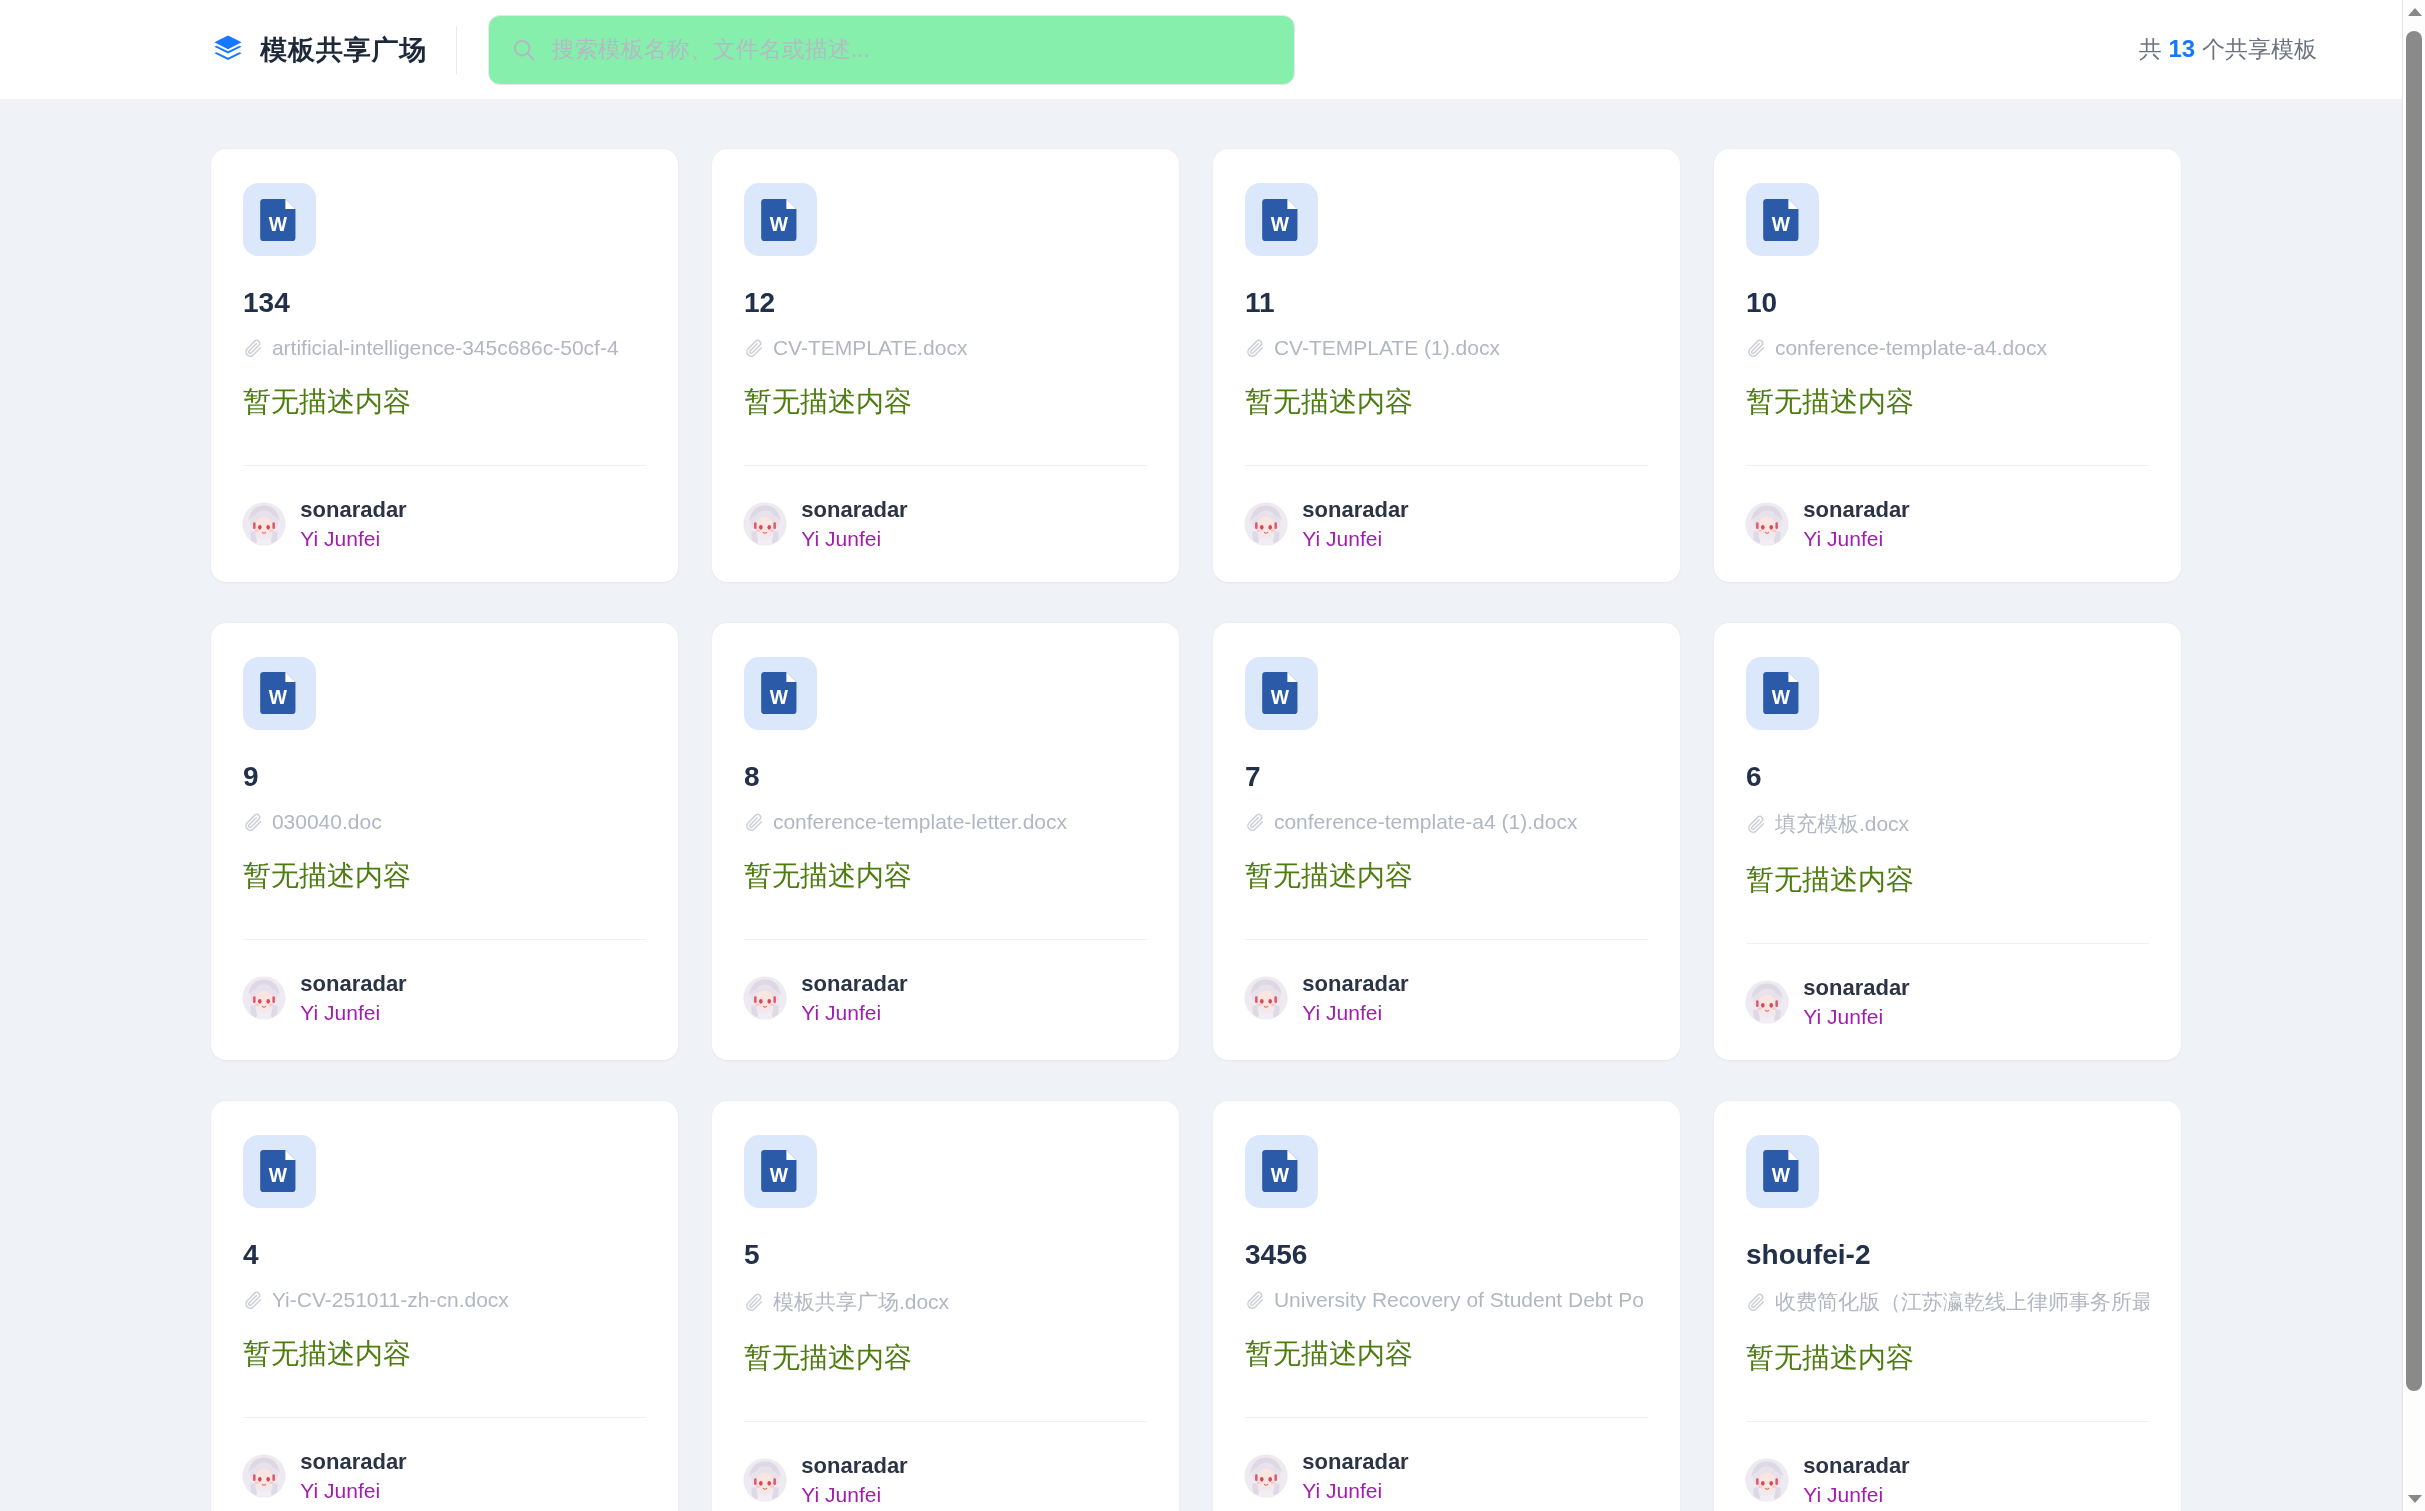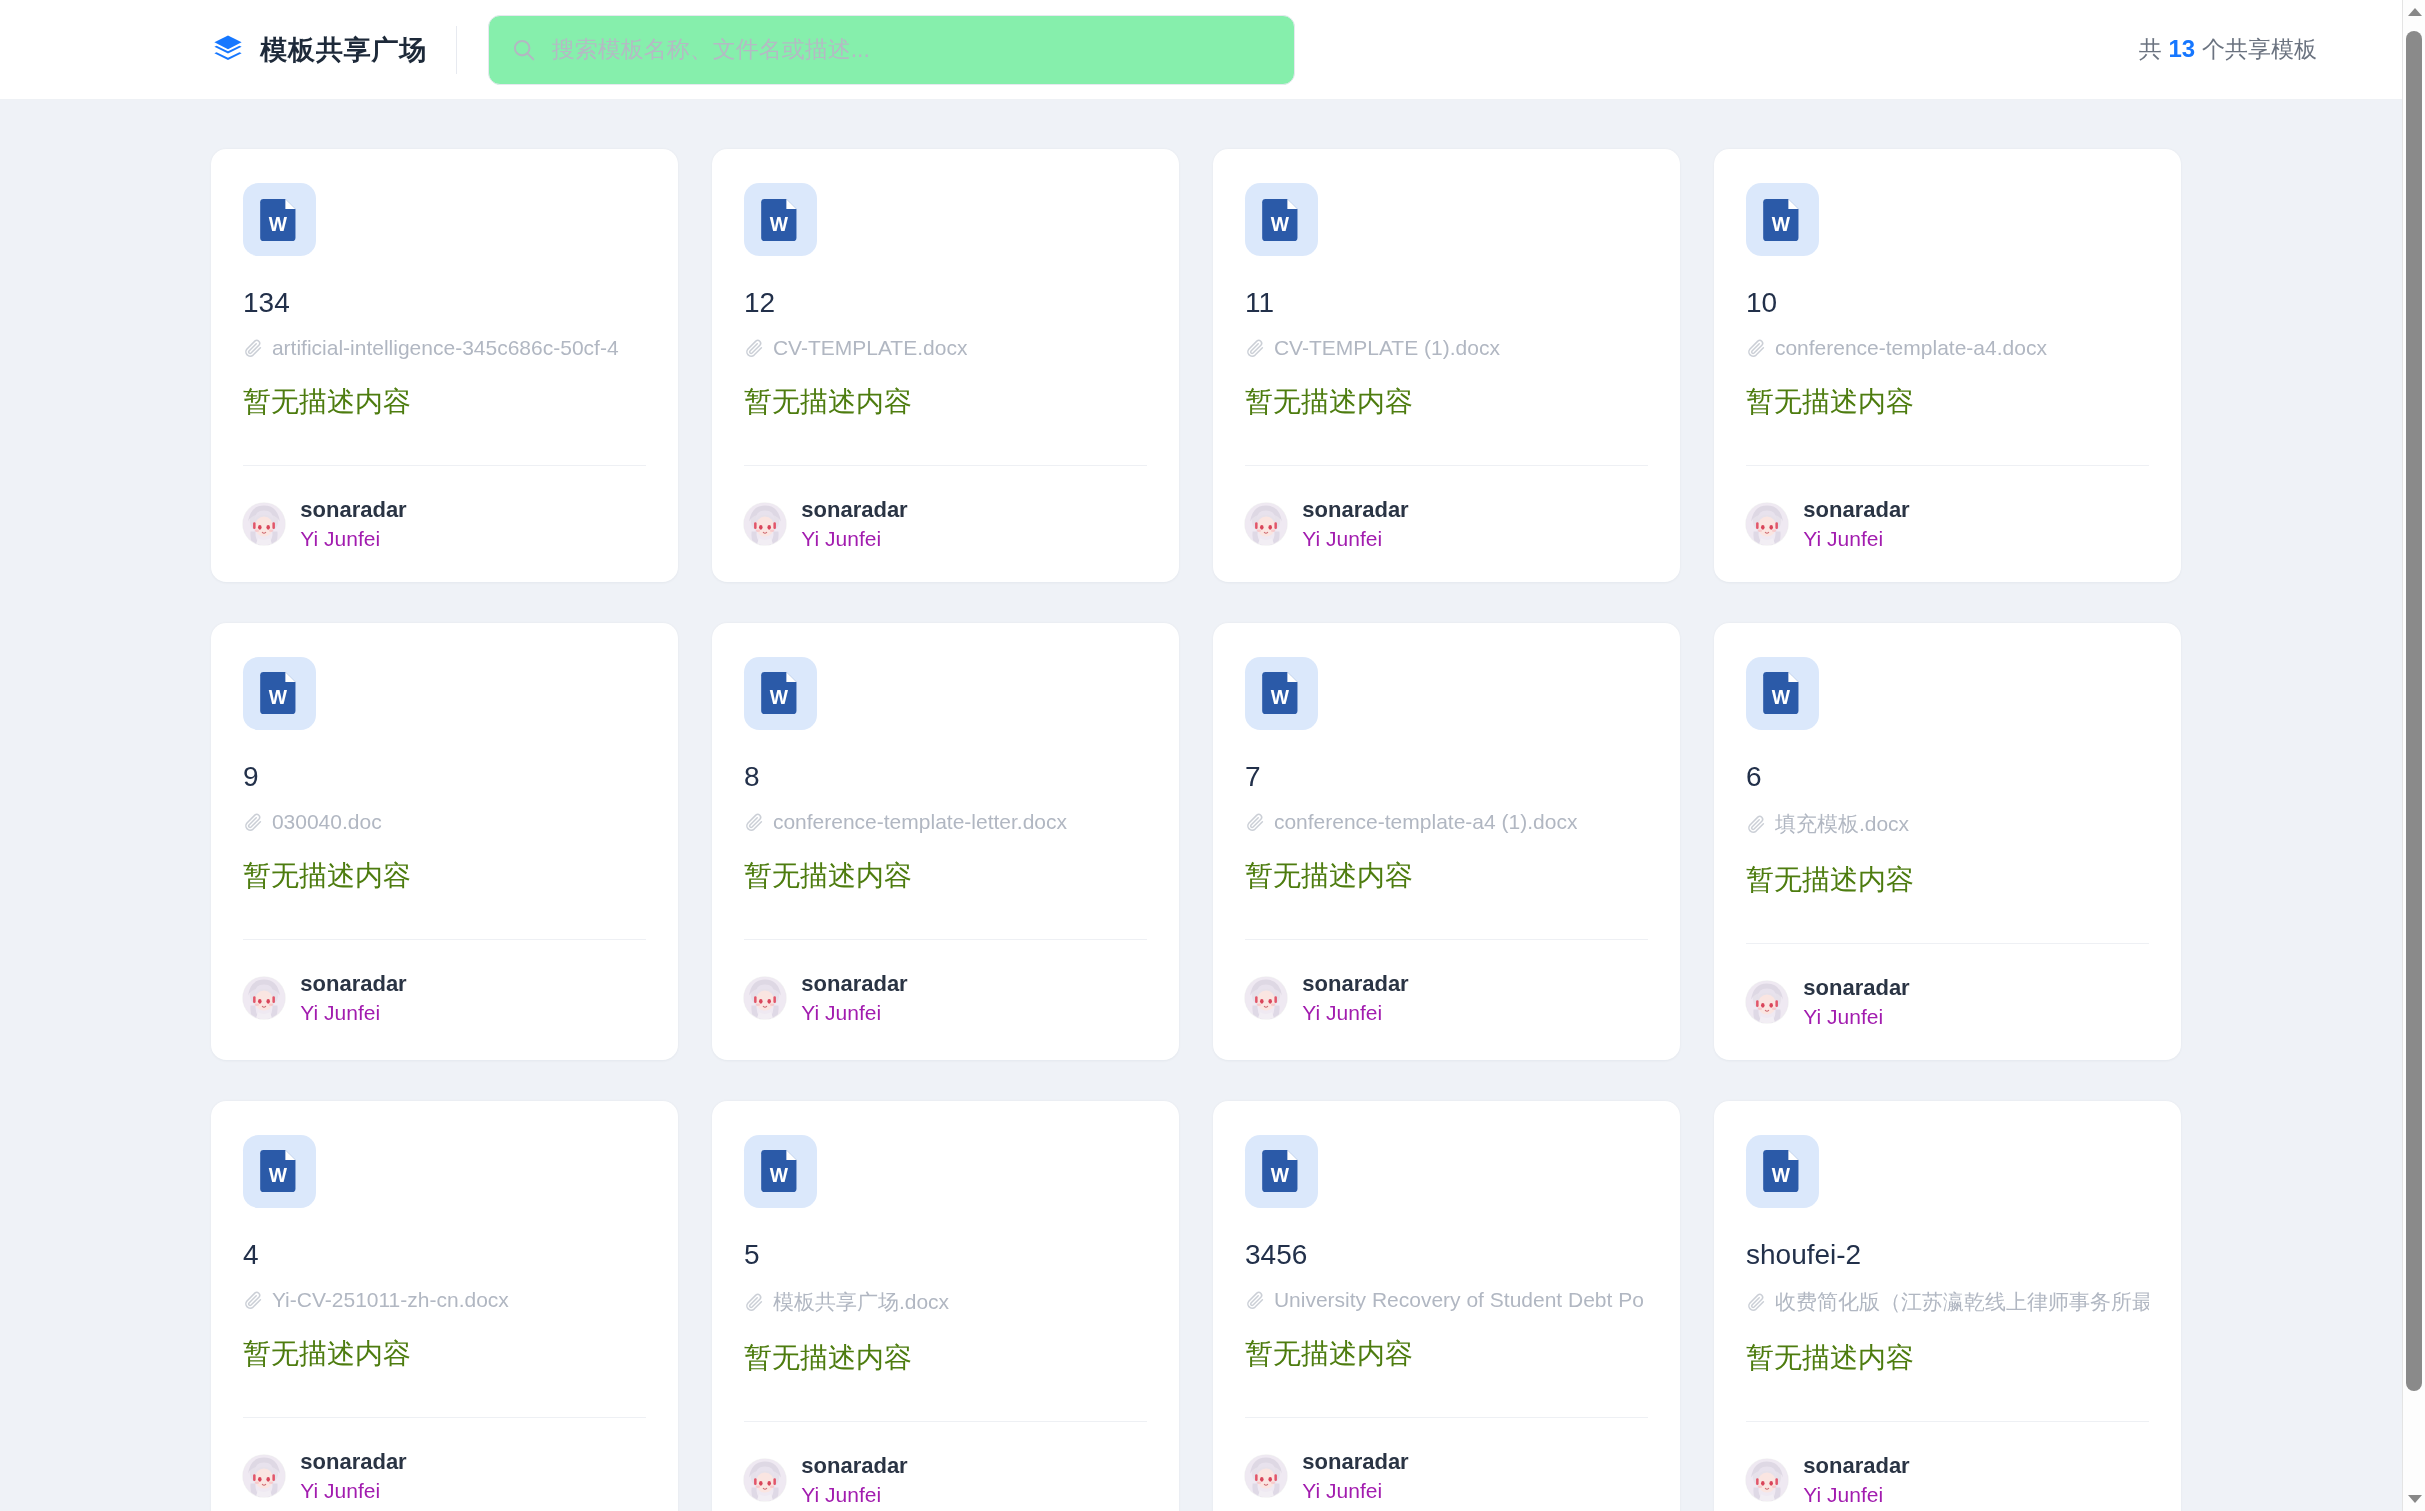--- a/index.html
+++ b/index.html
@@ -76,21 +76,21 @@
     width: 73px; height: 73px;
     background: #dbe8fb;
     border-radius: 15.3px;
     display: flex; align-items: center; justify-content: center;
     flex: none;
   }
   .doc-badge svg { width: 39px; height: 42px; display: block; }
 
   .card-title {
     margin-top: 31px;
-    font-size: 28px; font-weight: normal; color: #22304a;
+    font-size: 28px; font-weight: bold; color: #22304a;
     line-height: 1.15;
     white-space: nowrap; overflow: hidden;
   }
   .file-row {
     margin-top: 17px;
     display: flex; align-items: center; gap: 8.5px;
     font-size: 21px; color: #b1b7c2;
     white-space: nowrap; overflow: hidden;
   }
   .clip-icon { width: 20.4px; height: 20.4px; flex: none; opacity: .7; }

